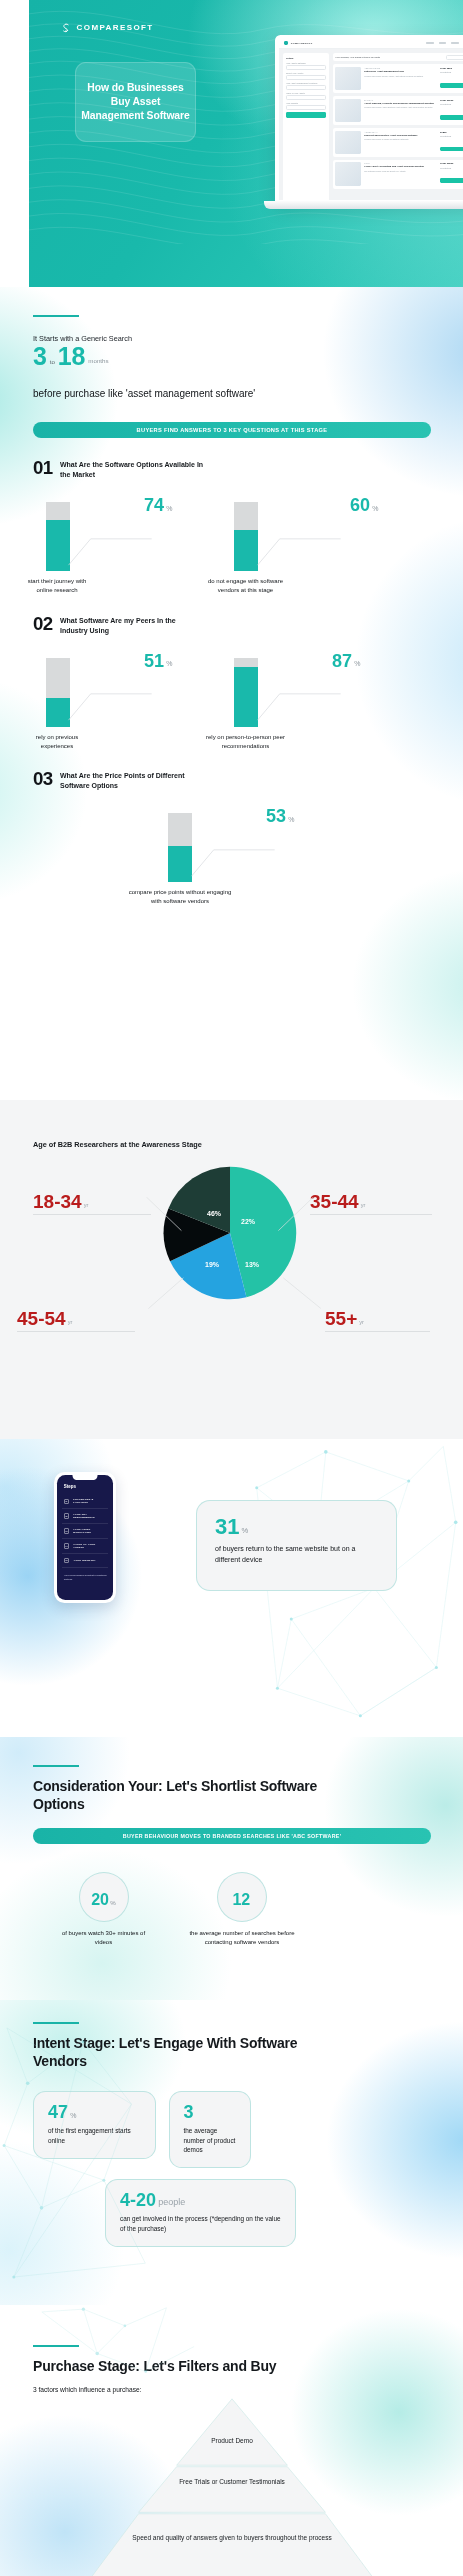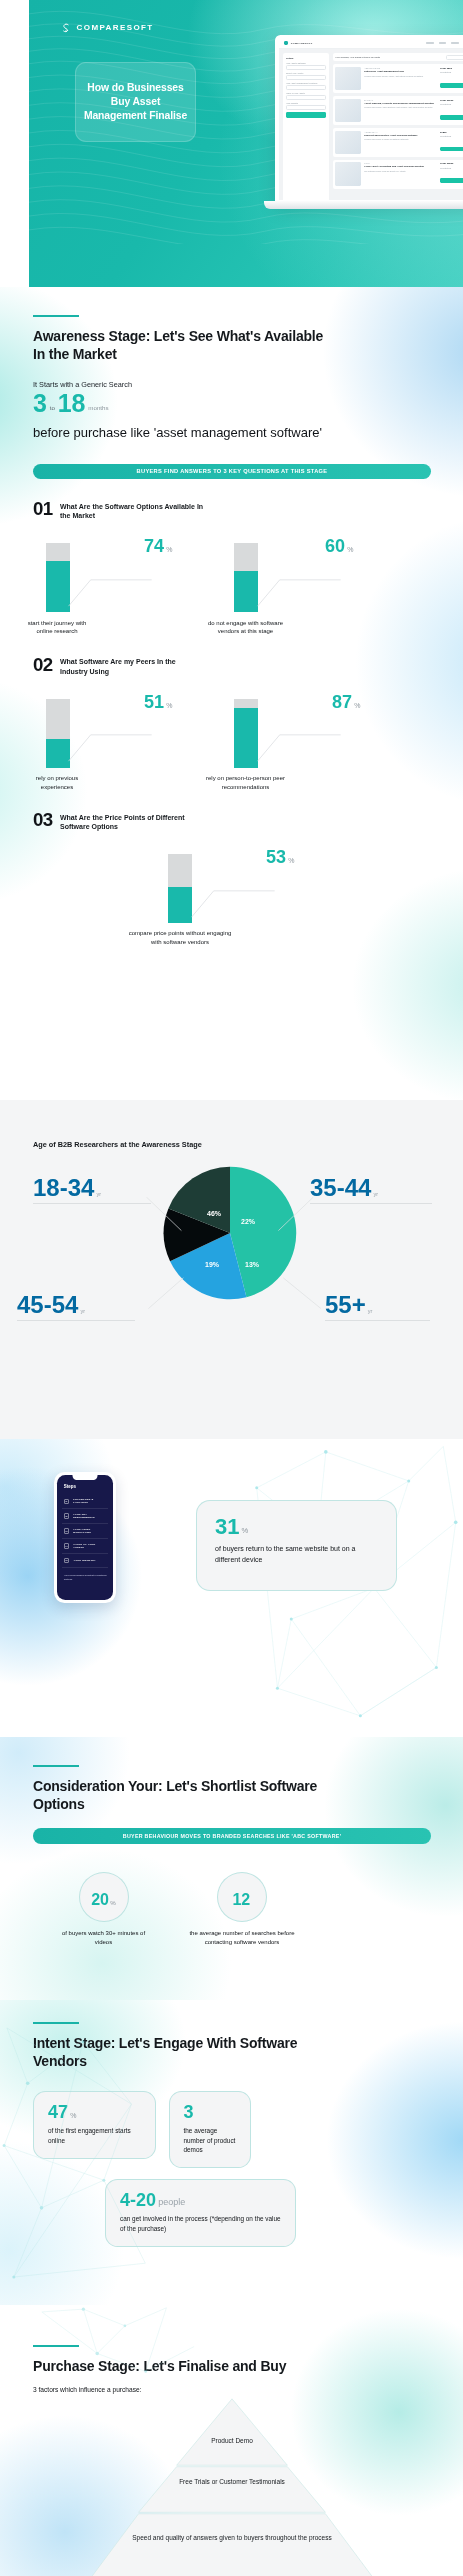--- a/index.html
+++ b/index.html
@@ -97,42 +97,42 @@
       radial-gradient(ellipse 173px 159px at -8% 62%, rgba(120,225,215,.40) 0%, rgba(120,225,215,0) 72%),
       radial-gradient(ellipse 194px 166px at 106% 86%, rgba(125,222,213,.45) 0%, rgba(125,222,213,0) 72%),
       #ffffff;
   }
   .awr-inner{ padding:28px 33px 0 33px; }
   .starts{ margin-top:16.6px; }
   .numrow{ display:flex; align-items:flex-end; gap:2.8px; margin-top:2.8px; }
   .numrow .n{ font-size:25px; font-weight:700; color:#19b9ab; line-height:.9; }
   .numrow .to{ font-size:6.2px; color:#5d666e; padding-bottom:2.8px; }
   .numrow .months{ font-size:6.2px; color:#8d969d; padding-bottom:3.5px; }
-  .beforebuy{ font-size:13px; margin-top:11px; }
+  .beforebuy{ font-size:10px; margin-top:20px; }
 
   .qblock{ padding:0 33px; }
   .qhead{ display:flex; gap:7.6px; align-items:flex-start; }
   .qnum{ font-size:18.7px; font-weight:700; letter-spacing:-0.7px; line-height:.95; color:#111418; }
   .qtext{ font-size:7px; line-height:1.4; font-weight:600; padding-top:1.4px; color:#15191d; }
   .barwrap{ position:relative; }
   .bar{ position:relative; width:24px; background:#d8dadb; }
   .bar .fill{ position:absolute; left:0; bottom:0; width:100%; background:#19b9ab; }
   .barcap{ font-size:6px; line-height:1.45; text-align:center; margin-top:6.2px; color:#15191d; }
   .pctlabel{ position:absolute; display:flex; align-items:flex-end; gap:2.1px; }
   .pctlabel .v{ font-size:18px; font-weight:700; color:#19b9ab; line-height:.85; }
   .pctlabel .u{ font-size:7px; color:#8d969d; padding-bottom:1.4px; }
   .leader{ position:absolute; stroke:#d7dadd; stroke-width:1; fill:none; }
 
   
   #pie-sec{ height:339px; background:#f4f5f6; }
   .pie-title{ font-size:7.3px; font-weight:700; padding:40px 0 0 33px; color:#15191d; }
   .pie-stage{ position:relative; width:464px; height:228px; }
   .agelab{ position:absolute; }
   .agelab .row{ display:flex; align-items:flex-end; gap:2.1px; }
-  .agelab .v{ font-size:24px; font-weight:700; color:#0369a1; line-height:.9; }
+  .agelab .v{ font-size:19px; font-weight:700; color:#b91c1c; line-height:.9;margin-top:16px; }
   .agelab .u{ font-size:5.5px; color:#9aa3aa; padding-bottom:2.1px; }
   .agelab .ln{ height:0.7px; background:#dcdfe1; margin-top:4.2px; }
 
   
   #phone-sec{
     height:298px;
     background:
       radial-gradient(ellipse 173px 166px at 6% 46%, rgba(118,196,240,.72) 0%, rgba(118,196,240,0) 66%),
       radial-gradient(ellipse 159px 145px at 1% 16%, rgba(150,215,245,.50) 0%, rgba(150,215,245,0) 70%),
       #ffffff;
@@ -246,21 +246,21 @@
 
   <div class="hero-logo">
     <svg class="logo-mark" viewBox="0 0 24 24">
       <path d="M16.5 5.5c-2.6-2.2-6.4-1.6-8.1 1.1-1 1.6-.6 3.7.9 4.8l5 3.5c1 .7 1.2 2 .5 3-.9 1.3-2.8 1.5-4 .4" fill="none" stroke="#ffffff" stroke-width="2" stroke-linecap="round"></path>
       <path d="M7.5 18.5c2.6 2.2 6.4 1.6 8.1-1.1" fill="none" stroke="#ffffff" stroke-width="2" stroke-linecap="round"></path>
     </svg>
     <span class="logo-text">COMPARESOFT</span>
   </div>
 
   <div class="hero-card">
-    <div class="hero-title">How do Businesses Buy Asset Management Finalise</div>
+    <div class="hero-title">How do Businesses Buy Asset Management Software</div>
   </div>
 
   <div class="laptop">
     <div class="laptop-screen">
       <div class="lp-nav">
         <span class="lp-logo"></span>
         <span class="lp-brand">COMPARESOFT</span>
         <span class="lp-links">
             <i></i>
             <i></i>
@@ -343,21 +343,20 @@
         </div>
       </div>
     </div>
     <div class="laptop-base"></div>
   </div>
 </section>
 
 <section class="sec" id="awareness">
   <div class="awr-inner">
     <div class="rule"></div>
-    <h2 class="h2" style="margin-top:9.7px; max-width:298px;">Awareness Stage: Let's See What's Available In the Market</h2>
 
     <div class="starts">
       <div class="sub">It Starts with a Generic Search</div>
       <div class="numrow">
         <span class="n">3</span>
         <span class="to">to</span>
         <span class="n">18</span>
         <span class="months">months</span>
       </div>
       <div class="beforebuy">before purchase like 'asset management software'</div>
@@ -389,21 +388,21 @@
 
       <div class="barwrap" style="position:absolute; left:201px; top:9.7px;">
         <div class="bar" style="height:69px;">
           <div class="fill" style="height:60%;"></div>
         </div>
         <div class="barcap" style="width:87px; margin-left:-32px;">do not engage with software vendors at this stage</div>
       </div>
       <svg class="leader" style="left:219px; top:25px; width:90px; height:50px;" viewBox="0 0 130 72">
           <polyline points="8,68 40,30 128,30"></polyline>
         </svg>
-      <div class="pctlabel" style="left:292px; top:5.5px;">
+      <div class="pctlabel" style="left:317px; top:5.5px;">
         <span class="v">60</span>
         <span class="u">%</span>
       </div>
     </div>
   </div>
 
   <div class="qblock" style="margin-top:11px;">
     <div class="qhead">
       <div class="qnum">02</div>
       <div class="qtext" style="max-width:138px;">What Software Are my Peers In the Industry Using</div>
@@ -668,21 +667,21 @@
     <g fill="#7fd9dc">
         <circle cx="80" cy="6" r="2.4"></circle>
         <circle cx="100" cy="70" r="2.6"></circle>
         <circle cx="140" cy="30" r="2"></circle>
         <circle cx="170" cy="96" r="2"></circle>
       </g>
   </svg>
 
   <div class="pur-inner">
     <div class="rule"></div>
-    <h2 class="h2" style="margin-top:9.7px;">Purchase Stage: Let's Finalise and Buy</h2>
+    <h2 class="h2" style="margin-top:9.7px;">Purchase Stage: Let's Filters and Buy</h2>
     <div class="pur-sub">3 factors which influence a purchase:</div>
   </div>
 
   <div class="pyramid">
     <svg style="position:absolute; left:59px; top:2.8px;" width="346" height="187" viewBox="0 0 500 270">
       <polygon points="250,4 330,100 170,100" fill="#f4f5f6" stroke="#cfe9e8" stroke-width="1"></polygon>
       <polygon points="170,102 330,102 385,168 115,168" fill="#f4f5f6" stroke="#cfe9e8" stroke-width="1"></polygon>
       <polygon points="115,170 385,170 455,264 45,264" fill="#f4f5f6" stroke="#cfe9e8" stroke-width="1"></polygon>
     </svg>
     <div class="pyr-label" style="top:43px;">Product Demo</div>

